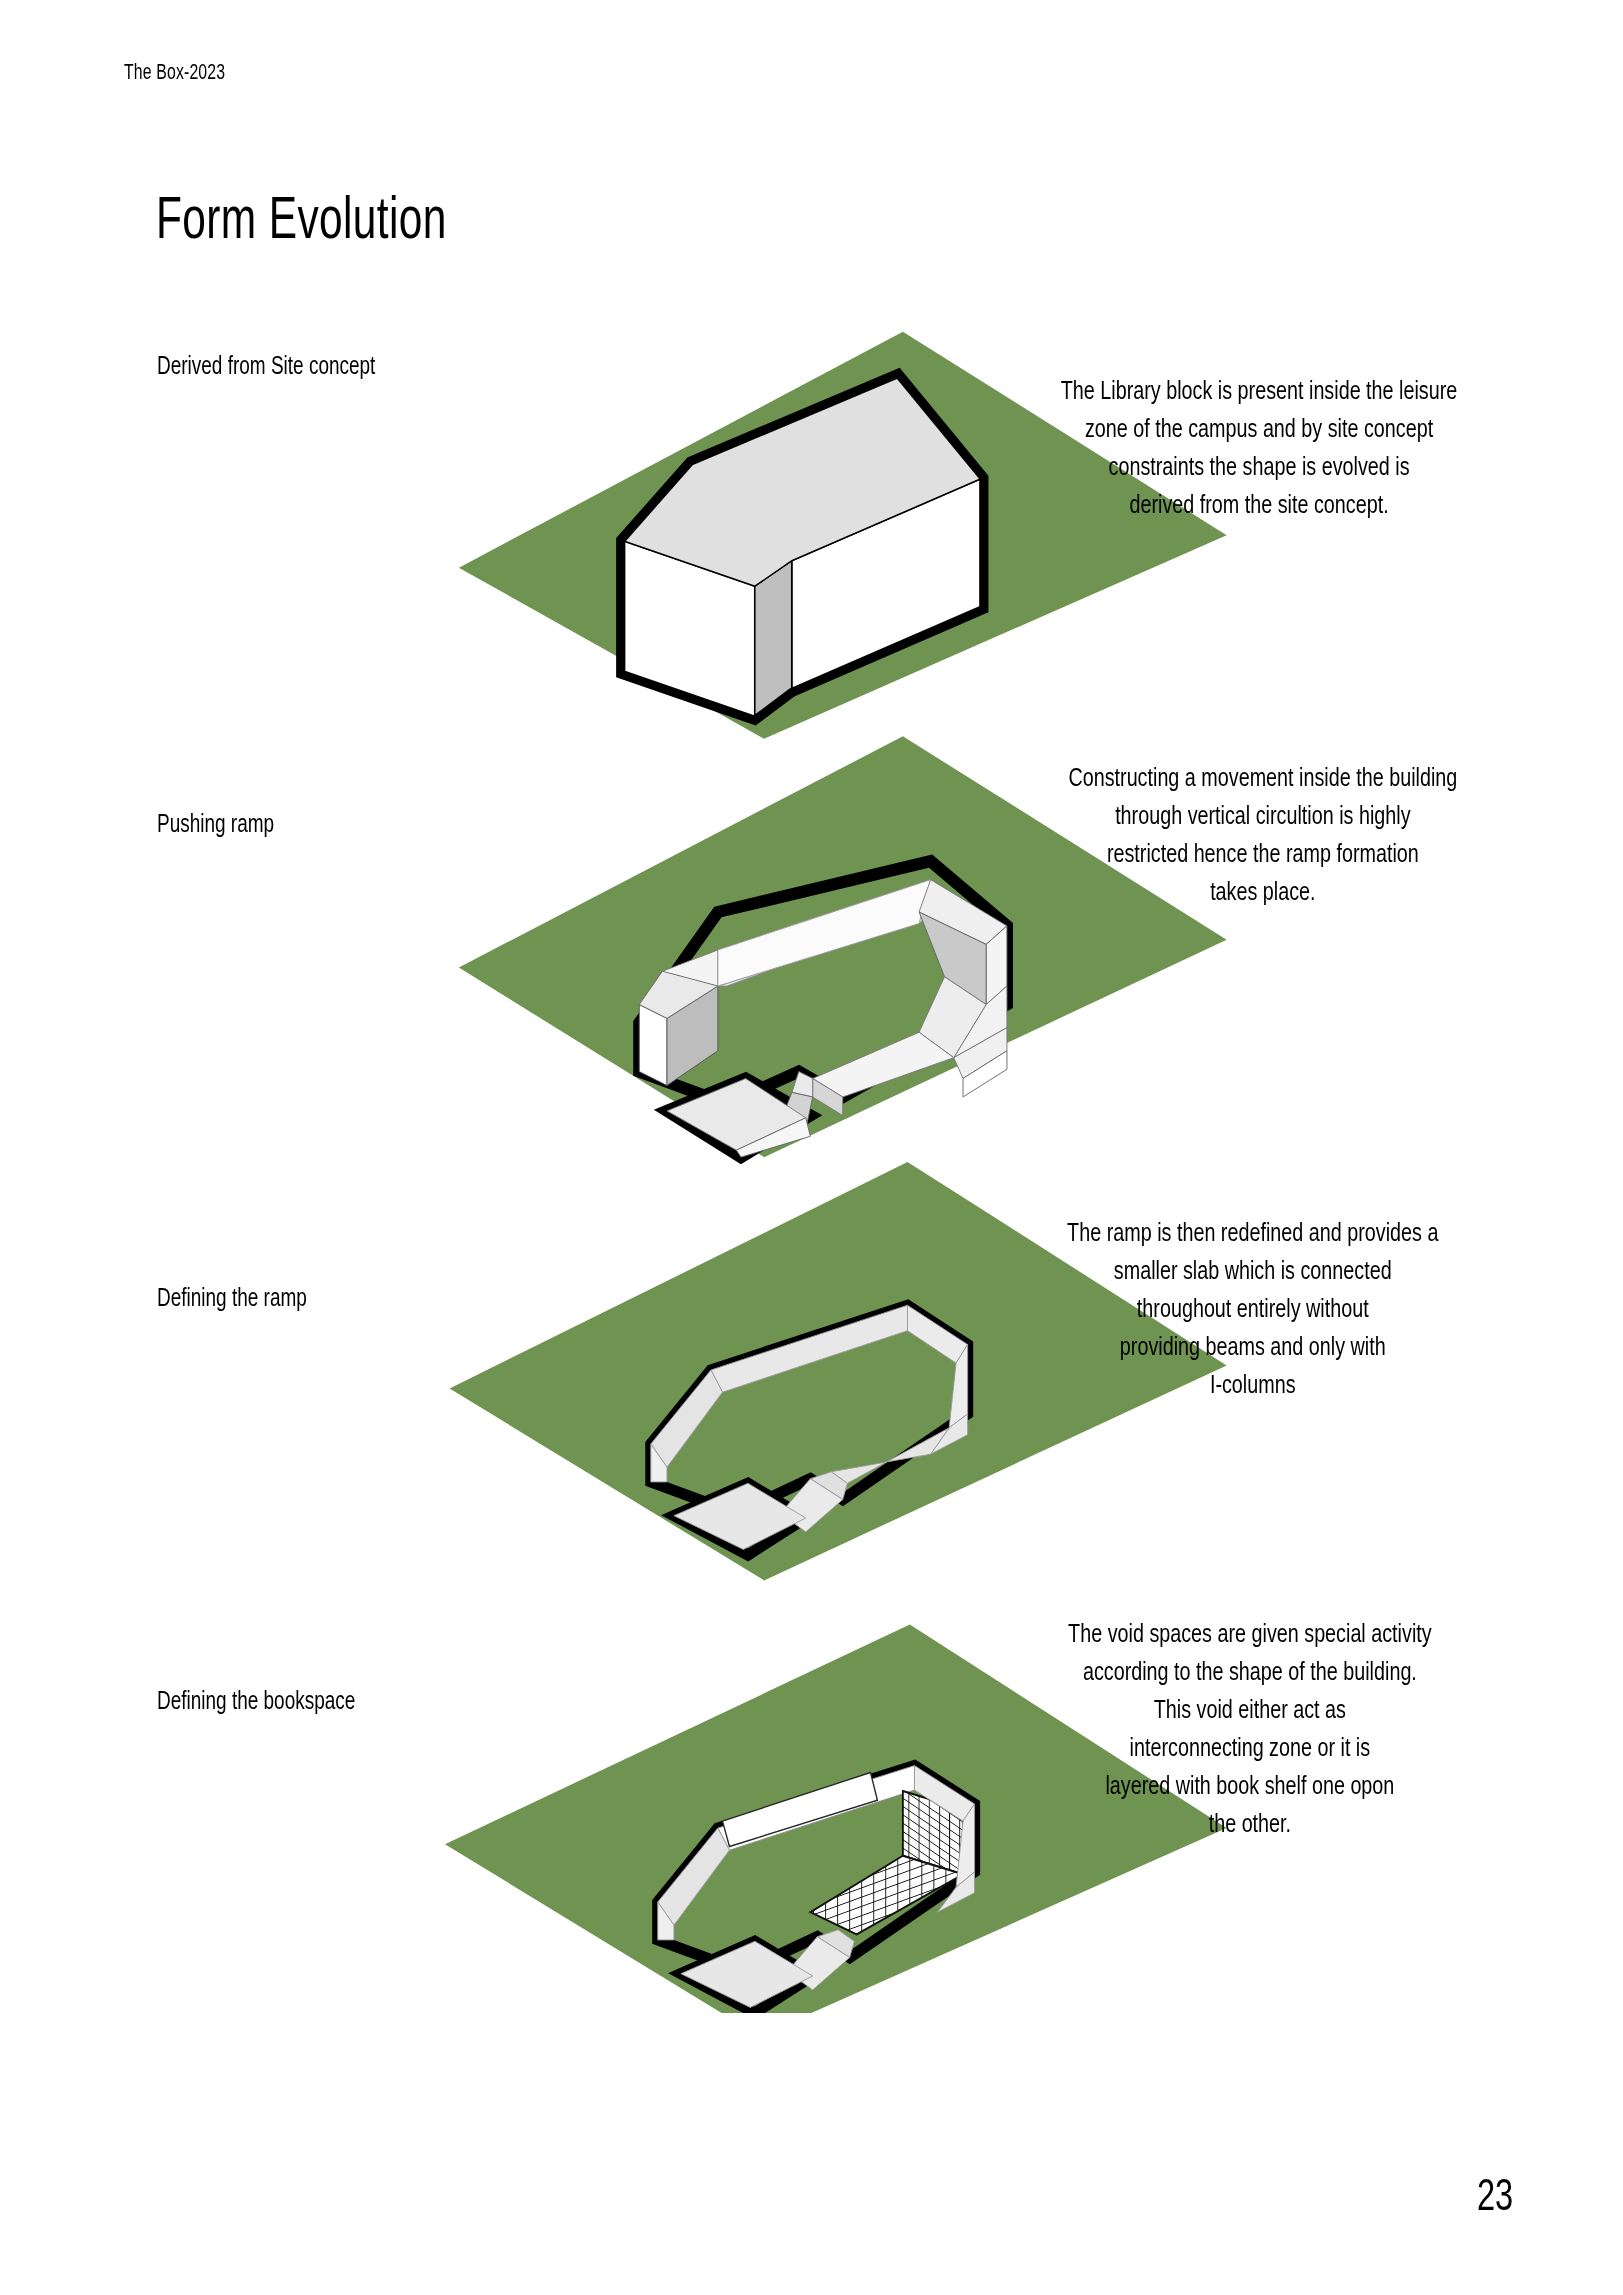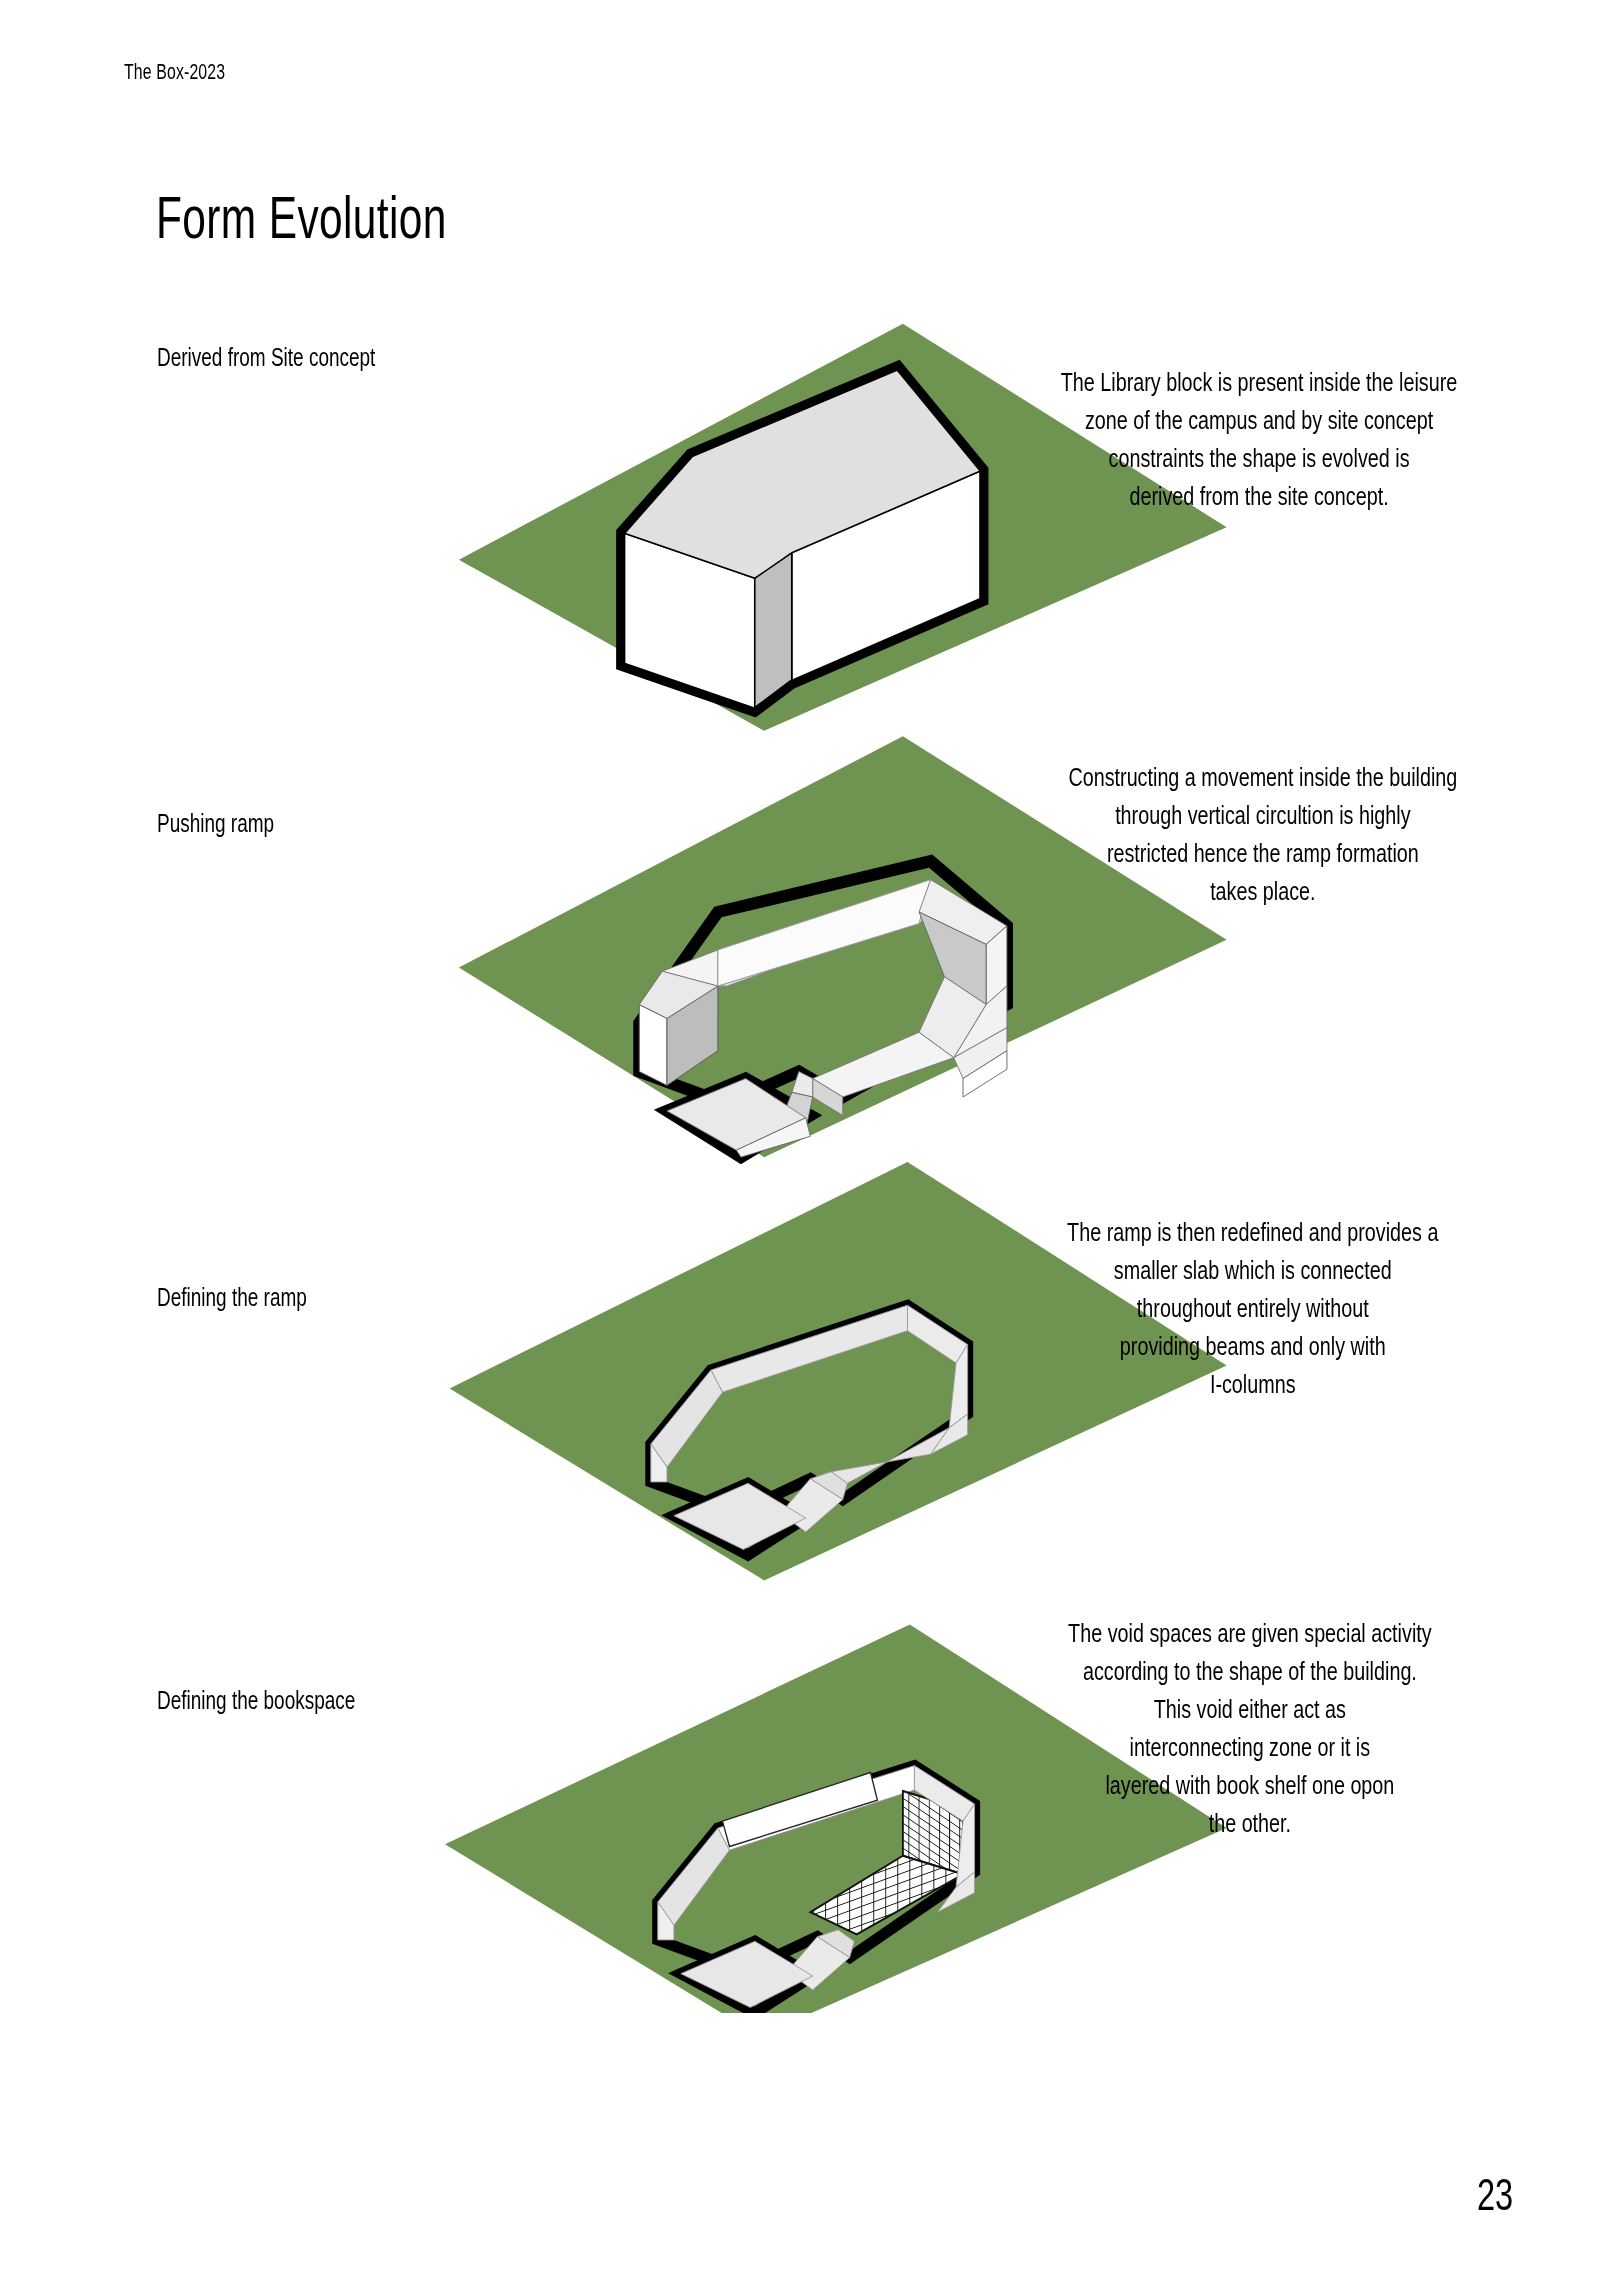--- a/index.html
+++ b/index.html
@@ -47,21 +47,21 @@
     transform: scaleX(0.74);
     transform-origin: left center;
   }
 
   
   .step {
     position: absolute;
     left: 0;
     width: 1623px;
   }
-  .step-1 { top: 296px;  height: 444px; }
+  .step-1 { top: 304px;  height: 444px; }
   .step-2 { top: 727px; height: 444px; }
   .step-3 { top: 1148px; height: 444px; }
   .step-4 { top: 1569px; height: 458px; }
 
   .step-label {
     position: absolute;
     left: 157px;
     font-size: 26px;
     white-space: nowrap;
     transform: scaleX(0.73);

